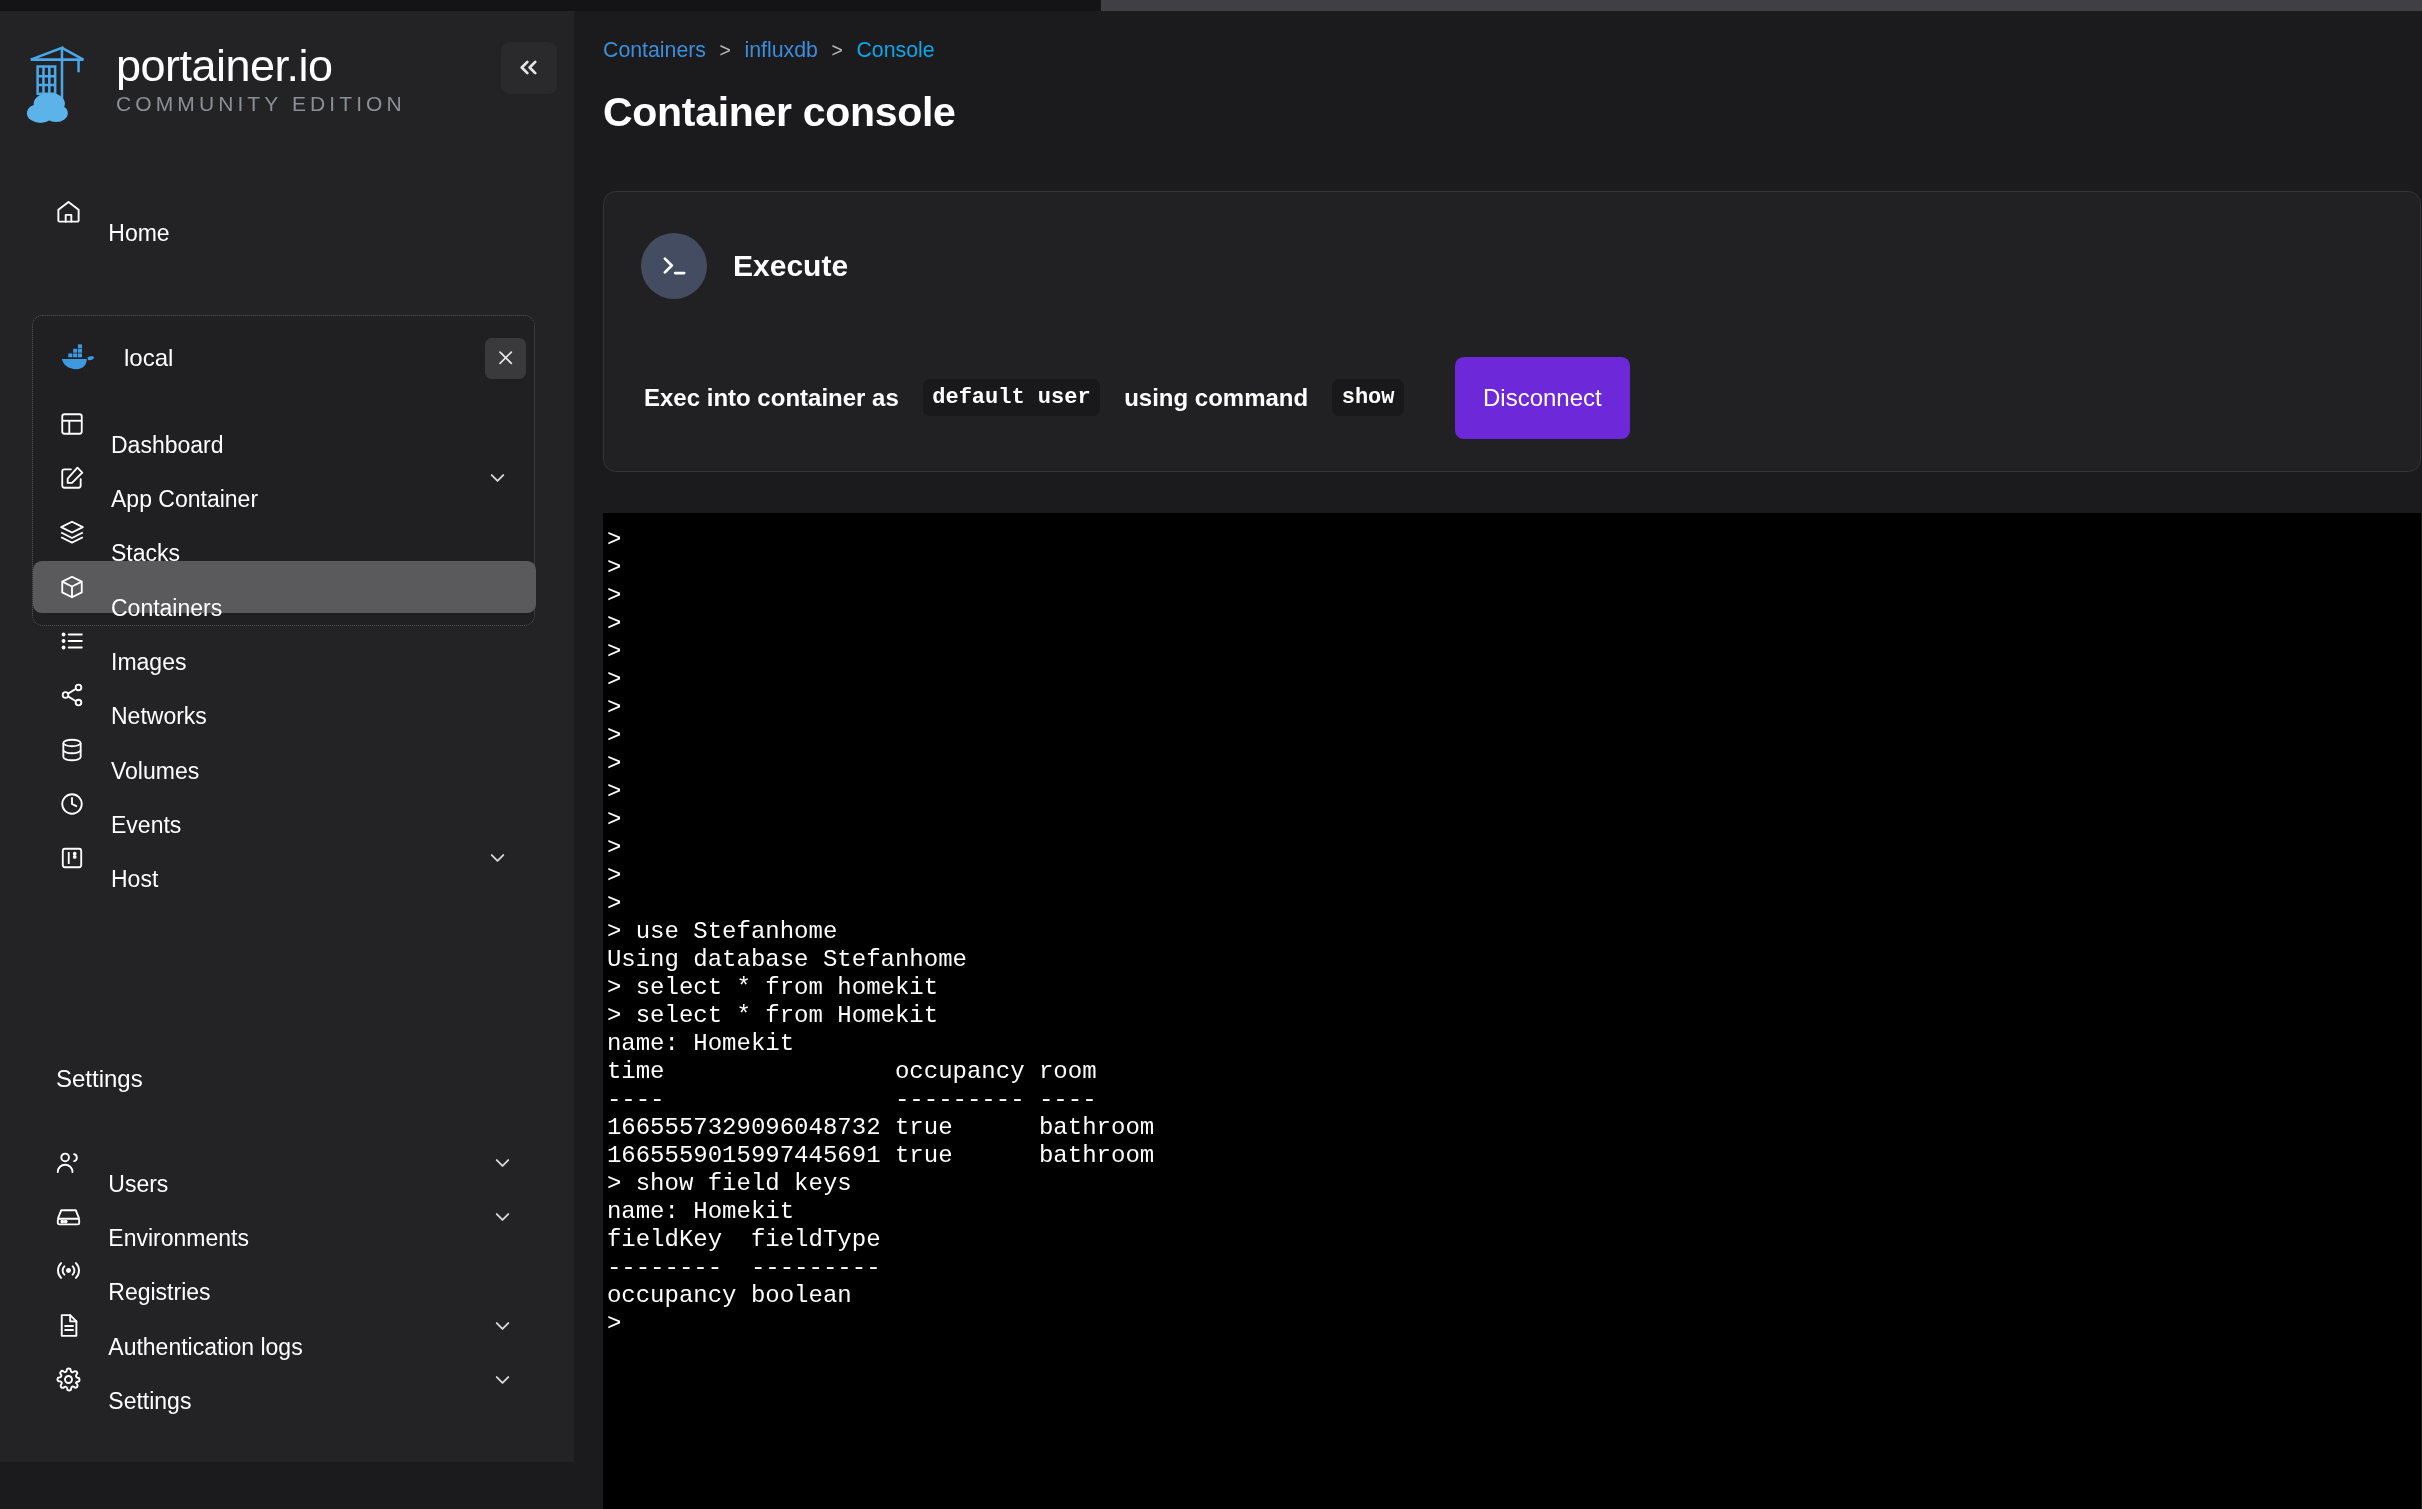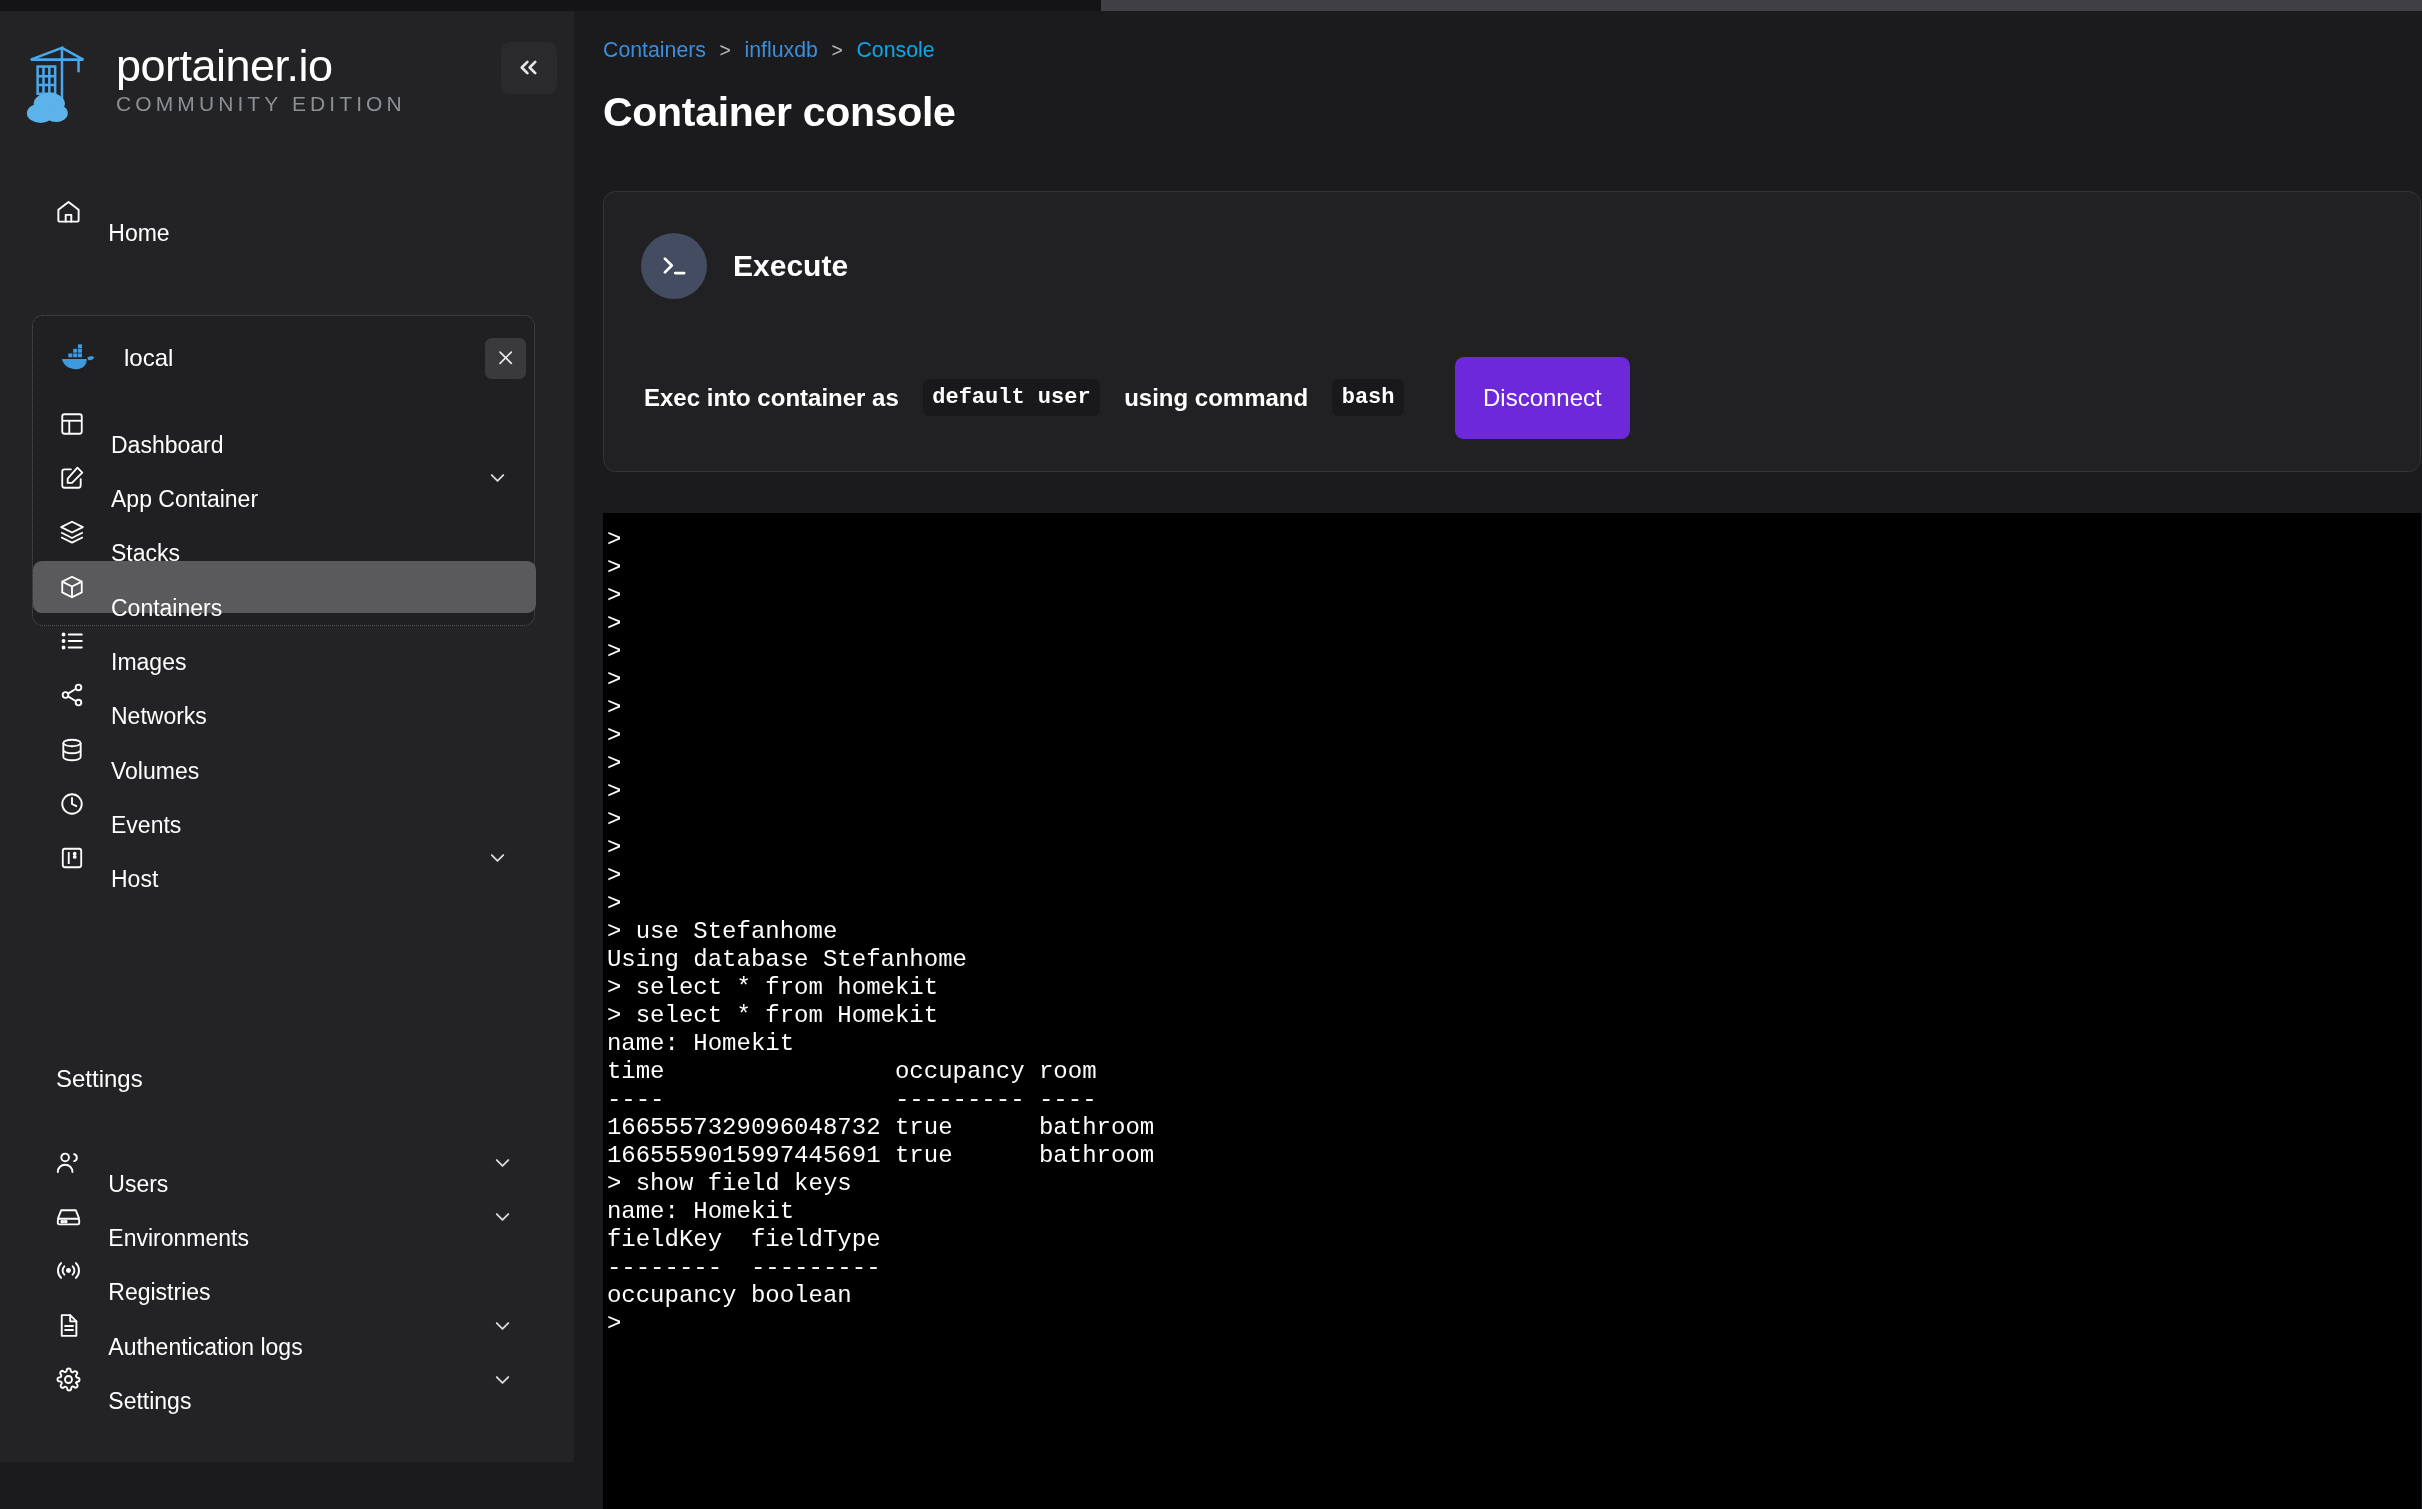--- a/index.html
+++ b/index.html
@@ -480,21 +480,21 @@
             <line x1="12.5" y1="17.5" x2="19" y2="17.5"></line>
         </svg>
       </span>
       <span id="exec-title">Execute</span>
     </div>
 
     <div id="exec-row">
       <span>Exec into container as</span>
       <span class="code-chip">default user</span>
       <span>using command</span>
-      <span class="code-chip">bash</span>
+      <span class="code-chip">show</span>
       <button id="disconnect-btn">Disconnect</button>
     </div>
   </div>
 
   <div id="terminal">
     <div id="term-lines"><div class="term-line">&gt;</div><div class="term-line">&gt;</div><div class="term-line">&gt;</div><div class="term-line">&gt;</div><div class="term-line">&gt;</div><div class="term-line">&gt;</div><div class="term-line">&gt;</div><div class="term-line">&gt;</div><div class="term-line">&gt;</div><div class="term-line">&gt;</div><div class="term-line">&gt;</div><div class="term-line">&gt;</div><div class="term-line">&gt;</div><div class="term-line">&gt;</div><div class="term-line">&gt; use Stefanhome</div><div class="term-line">Using database Stefanhome</div><div class="term-line">&gt; select * from homekit</div><div class="term-line">&gt; select * from Homekit</div><div class="term-line">name: Homekit</div><div class="term-line">time                occupancy room</div><div class="term-line">----                --------- ----</div><div class="term-line">1665557329096048732 true      bathroom</div><div class="term-line">1665559015997445691 true      bathroom</div><div class="term-line">&gt; show field keys</div><div class="term-line">name: Homekit</div><div class="term-line">fieldKey  fieldType</div><div class="term-line">--------  ---------</div><div class="term-line">occupancy boolean</div><div class="term-line">&gt;</div></div>
   </div>
 </div>
 
 

